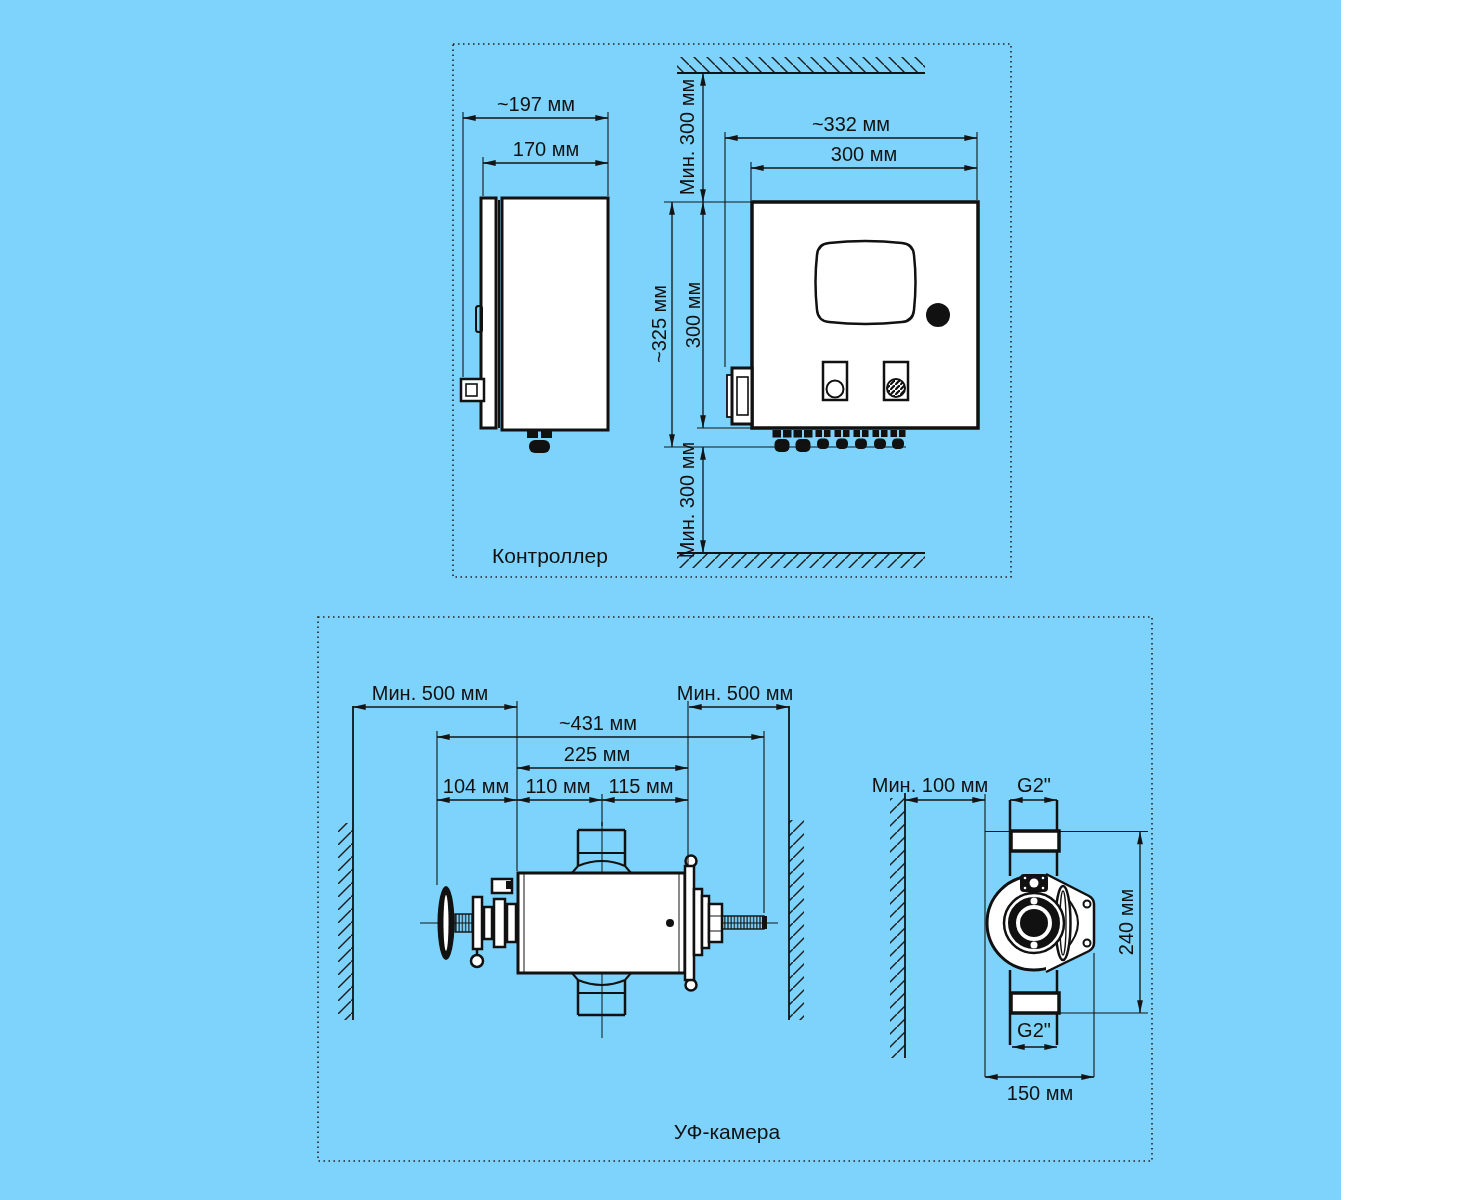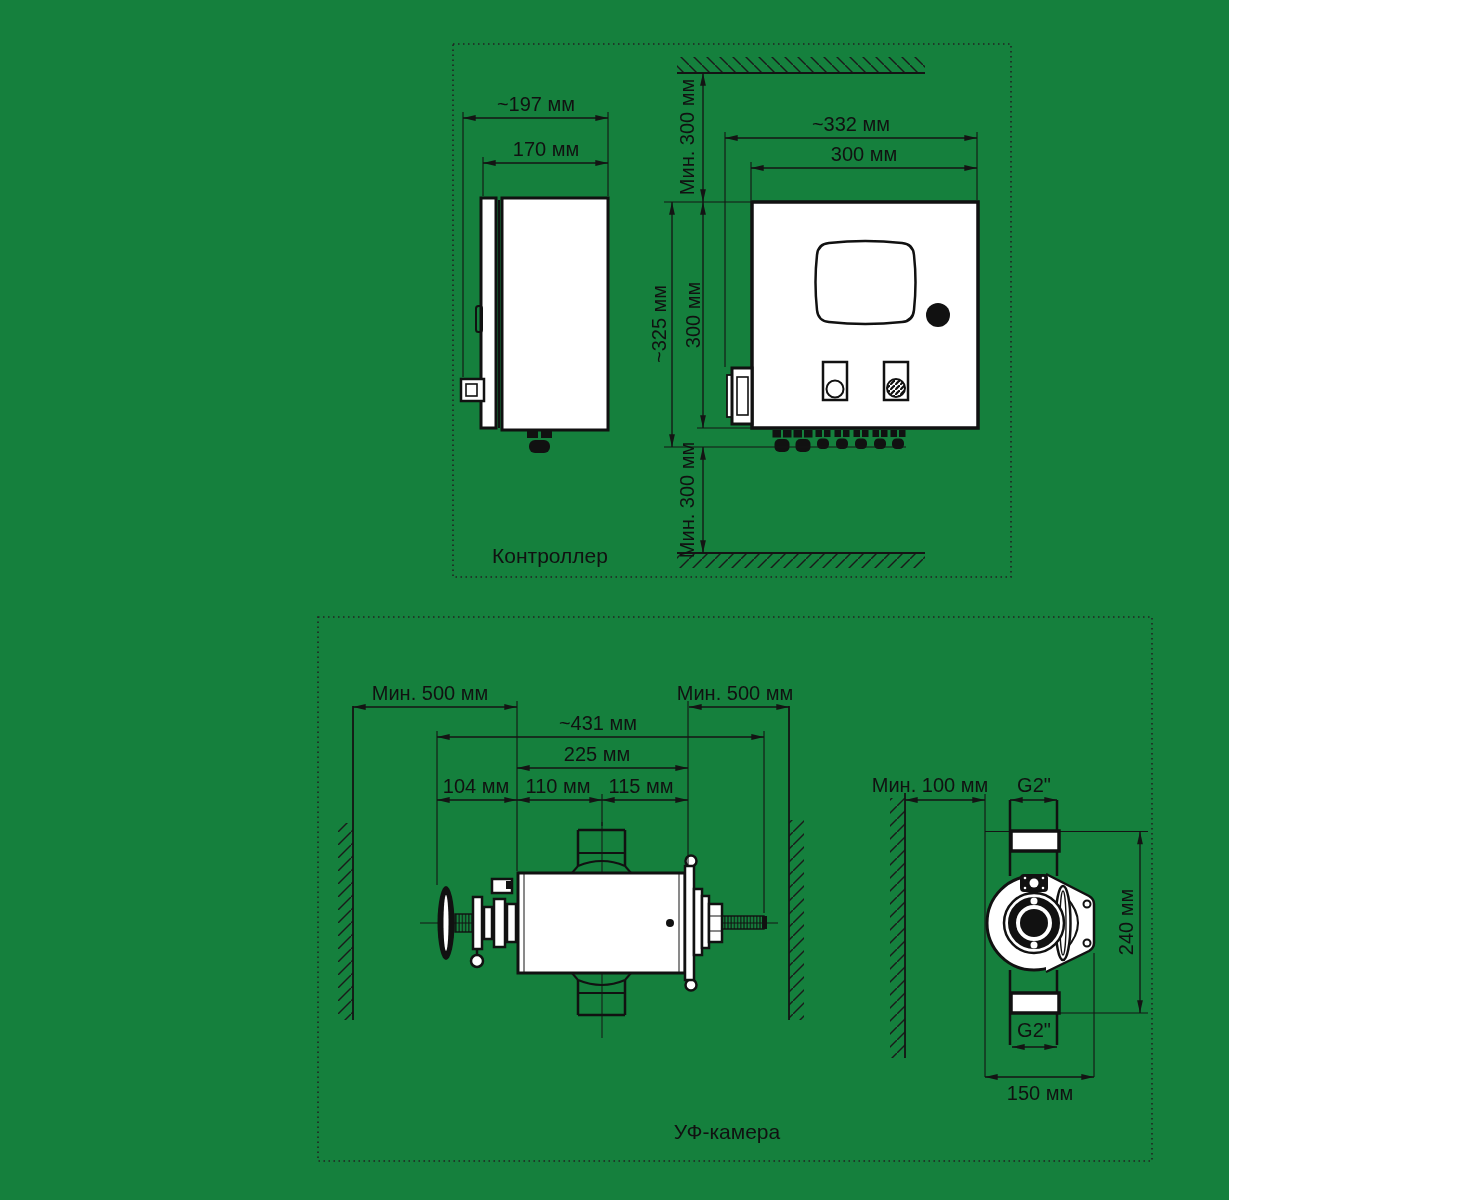--- a/index.html
+++ b/index.html
@@ -1,16 +1,16 @@
 <!DOCTYPE html>
 <html><head>
 <meta charset="utf-8">
 <style>
   html,body{margin:0;padding:0;background:#ffffff;}
-  #stage{position:relative;width:1229px;height:1200px;background:#15803d;overflow:hidden;}
+  #stage{position:relative;width:1341px;height:1200px;background:#7dd3fc;overflow:hidden;}
   svg{position:absolute;left:0;top:0;}
   .dim{font-family:"Liberation Sans","DejaVu Sans",sans-serif;font-size:20px;fill:#111;}
   .cap{font-family:"Liberation Sans","DejaVu Sans",sans-serif;font-size:21px;fill:#111;}
   .dl{stroke:#141414;stroke-width:1.3;fill:none;}
   .xl{stroke:#141414;stroke-width:1.1;fill:none;}
   .cl{stroke:#141414;stroke-width:1;fill:none;}
   .o2{stroke:#111;stroke-width:2;fill:none;}
   .o25{stroke:#111;stroke-width:2.5;fill:none;}
   .w25{stroke:#111;stroke-width:2.5;fill:#fff;}
   .w3{stroke:#111;stroke-width:3;fill:#fff;}

